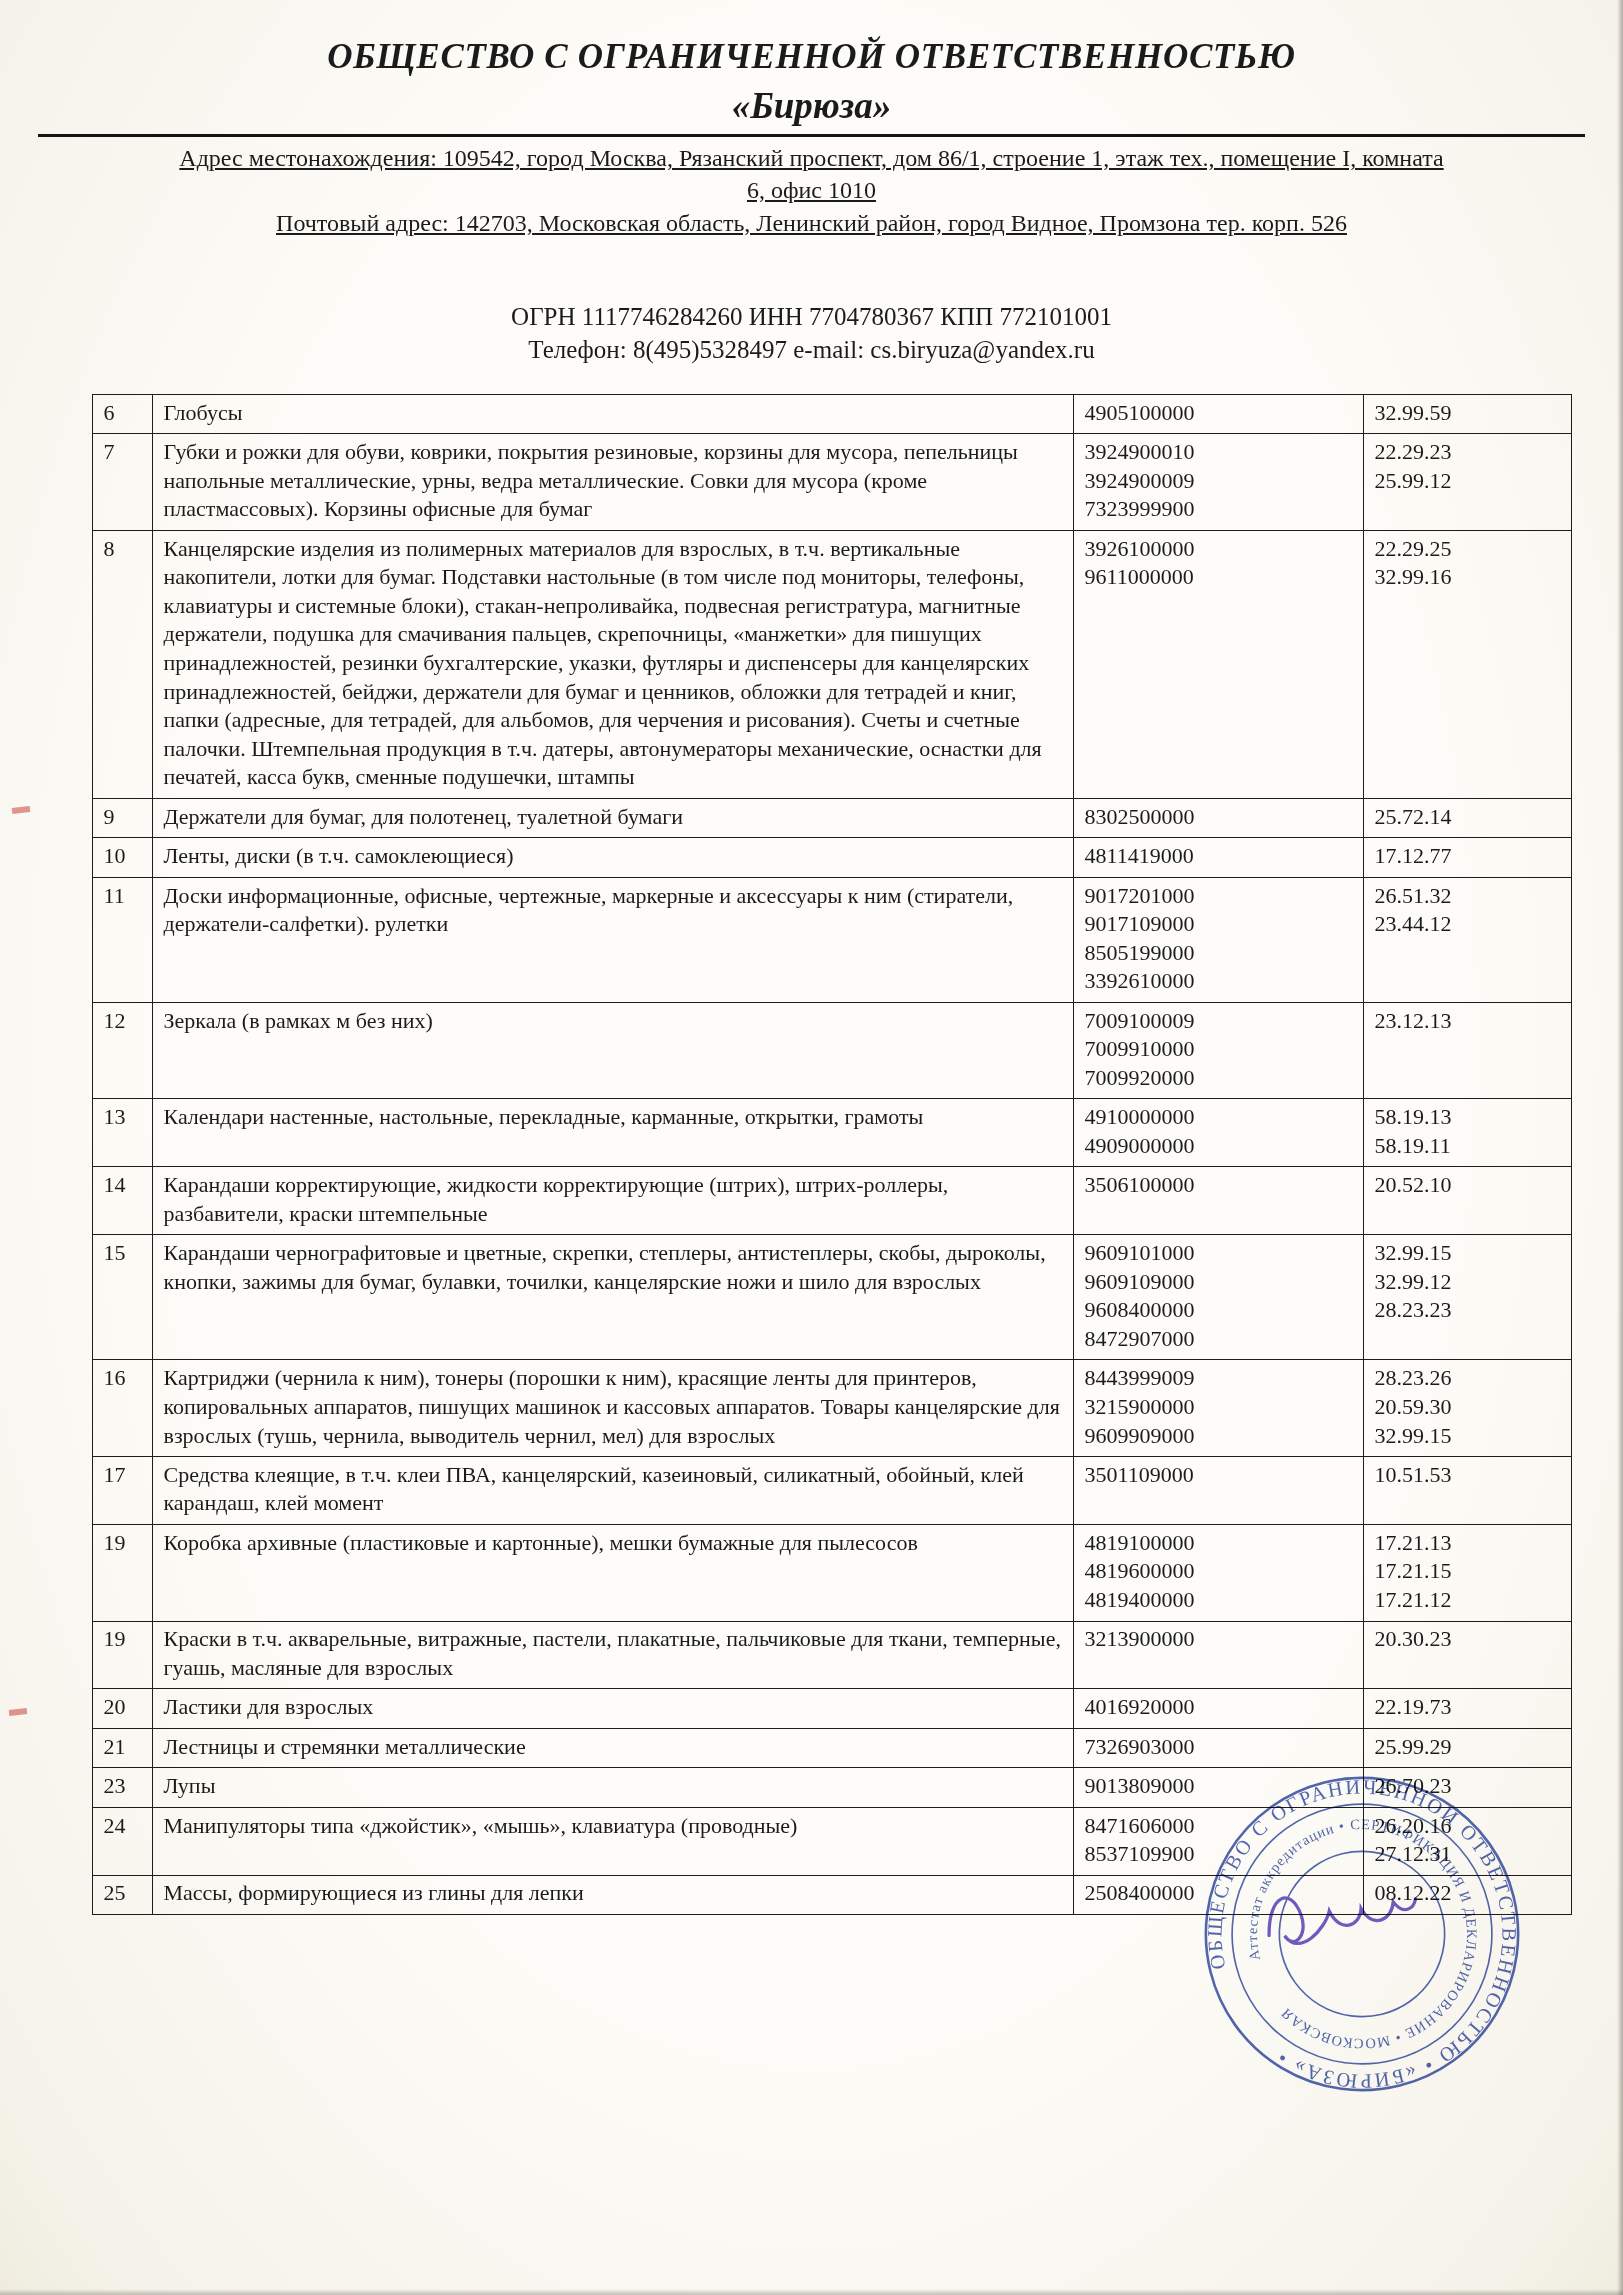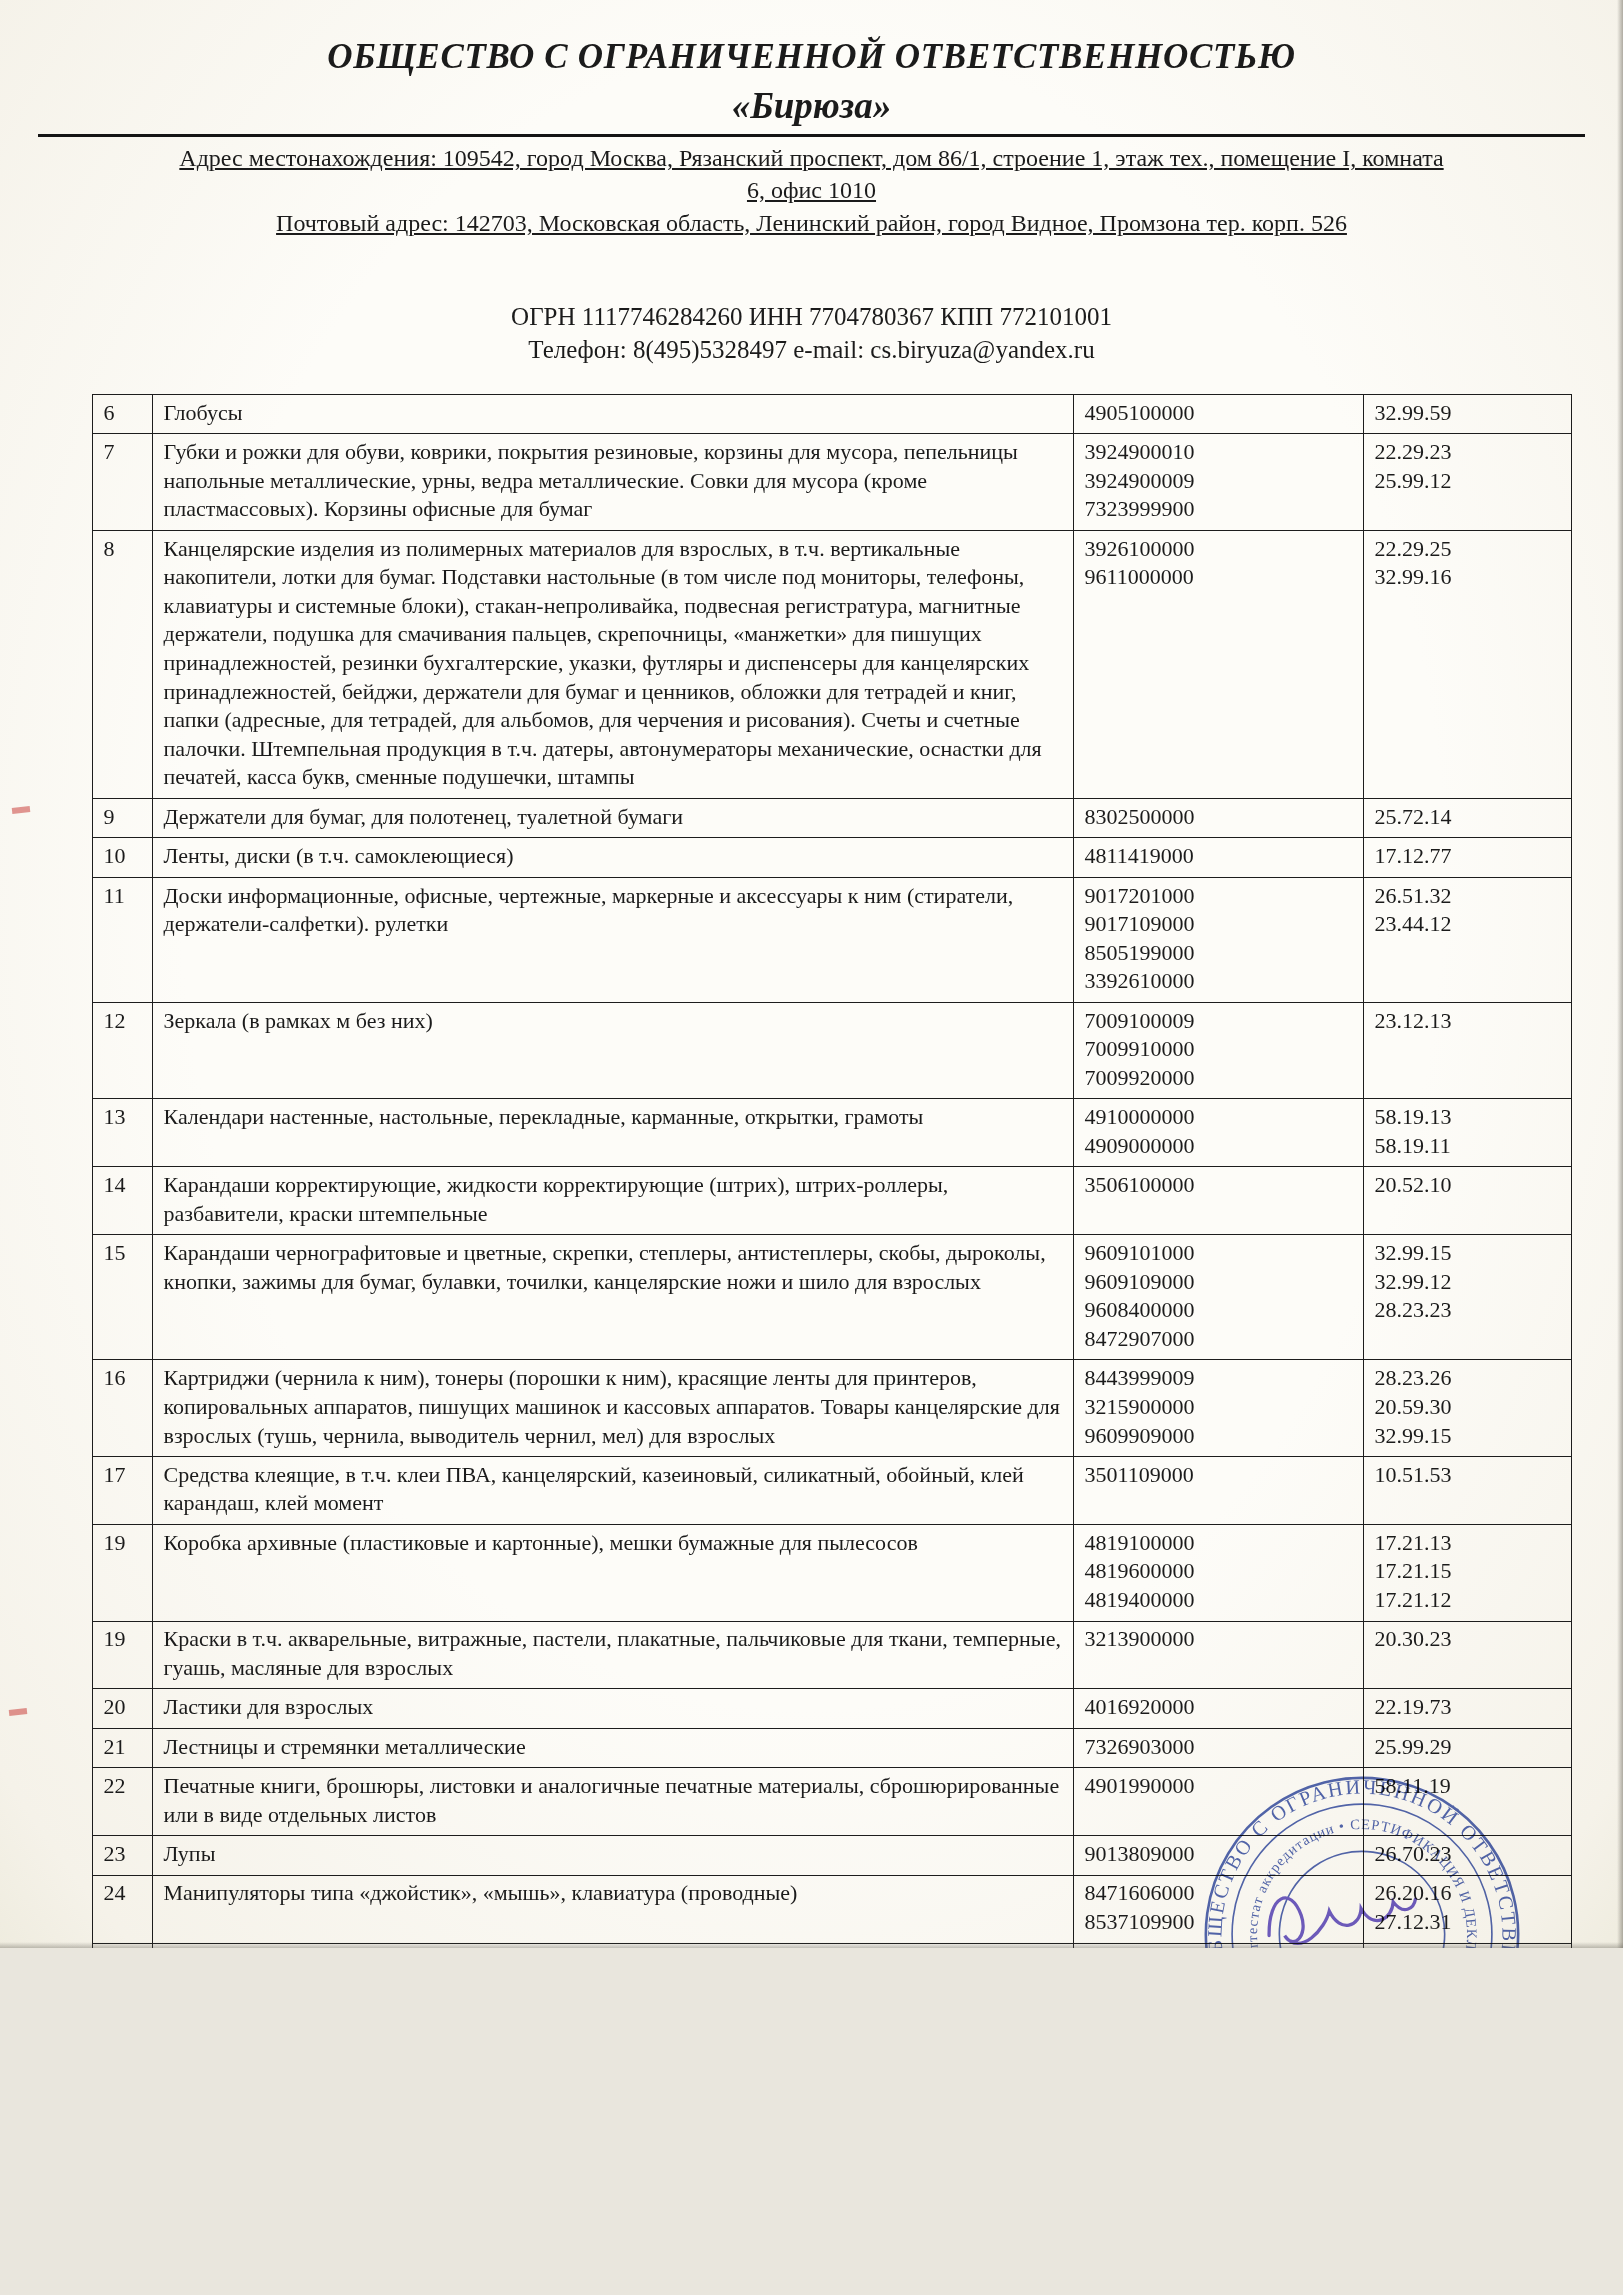--- a/index.html
+++ b/index.html
@@ -1,19 +1,19 @@
 <!DOCTYPE html>
 <html style="font-size:10.5px"><head>
 <meta charset="utf-8">
 <style>
   * { margin:0; padding:0; box-sizing:border-box; }
   html,body { background:#e9e6dd; }
   .page {
     position:relative;
-    width:1623px; height:1948px;
+    width:1623px; height:2295px;
     margin:0 auto;
     background: radial-gradient(ellipse at 50% 45%, #fdfcf8 55%, #f5f2e9 92%, #efecdf 100%);
     font-family:"Liberation Serif","DejaVu Serif",serif;
     color:#1b1b1b;
     overflow:hidden;
   }
   .header { text-align:center; padding-top:37px; }
   .title-line1 { font-size:35px; font-weight:bold; font-style:italic; letter-spacing:0.7px; }
   .title-line2 { font-size:37px; font-weight:bold; font-style:italic; margin-top:7px; }
   .rule { height:3.3px; background:#141414; margin:6.5px 38px 6.5px 38px; }
@@ -262,30 +262,20 @@
           </td>
         </tr>
         <tr>
           <td class="col-num">21</td>
           <td class="col-desc">Лестницы и стремянки металлические</td>
           <td class="col-codes">
             <div>7326903000</div>
           </td>
           <td class="col-okpd">
             <div>25.99.29</div>
-          </td>
-        </tr>
-        <tr>
-          <td class="col-num">22</td>
-          <td class="col-desc">Печатные книги, брошюры, листовки и аналогичные печатные материалы, сброшюрированные или в виде отдельных листов</td>
-          <td class="col-codes">
-            <div>4901990000</div>
-          </td>
-          <td class="col-okpd">
-            <div>58.11.19</div>
           </td>
         </tr>
         <tr>
           <td class="col-num">23</td>
           <td class="col-desc">Лупы</td>
           <td class="col-codes">
             <div>9013809000</div>
           </td>
           <td class="col-okpd">
             <div>26.70.23</div>

